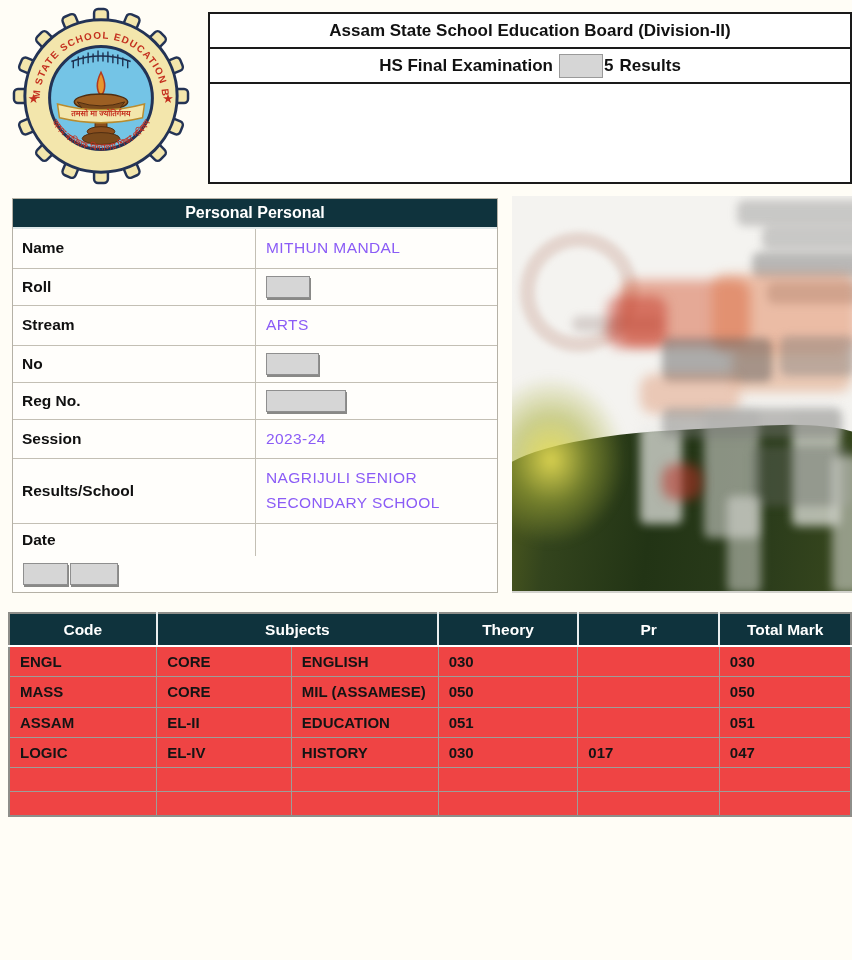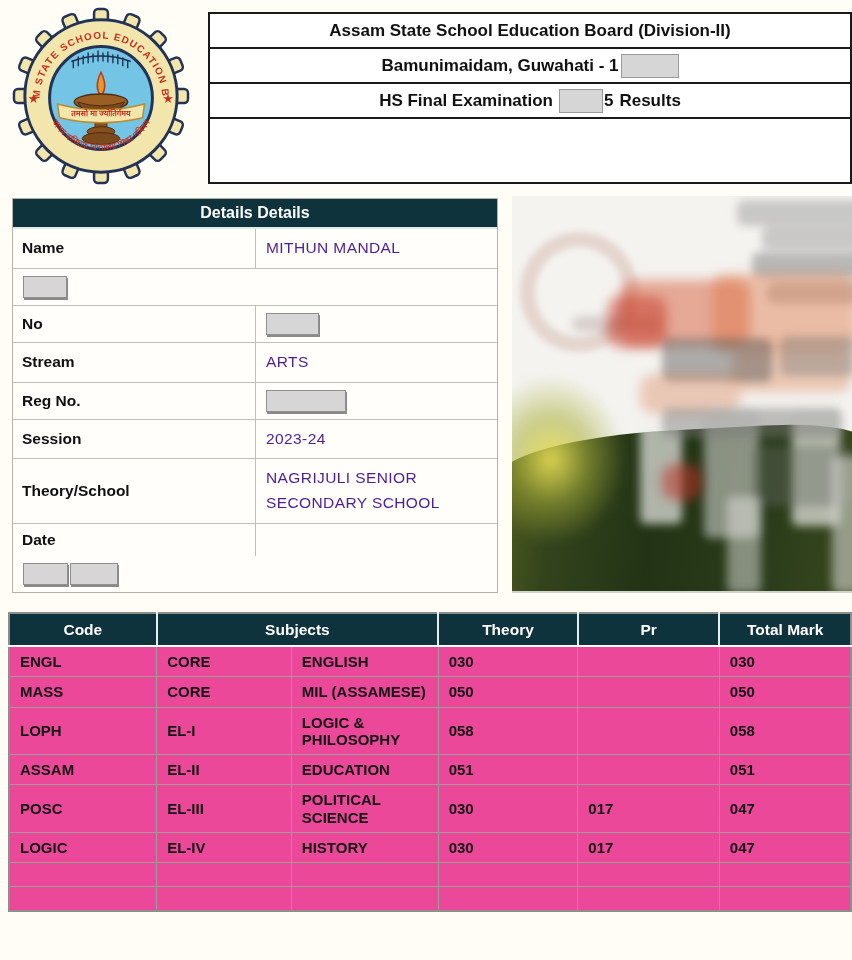--- a/index.html
+++ b/index.html
@@ -22,42 +22,42 @@
   .personal { position:absolute; left:12px; top:198px; width:486px;
               border:1px solid #b5b1a6; background:#fffefb; }
   .personal-title { height:30px; background:#0f333d; color:#fff; font-weight:bold; font-size:16px;
                     display:flex; align-items:center; justify-content:center;
                     border-bottom:2px solid #dfe9ea; }
   .prow { display:flex; border-bottom:1px solid #c3bfb4; min-height:36px; }
   .prow:last-child { border-bottom:none;flex-direction:column; }
   .plabel { width:243px; border-right:1px solid #c3bfb4; font-weight:bold; font-size:15.5px;
             color:#101010; display:flex; align-items:center; padding:7px 8px 7px 9px; }
   .pvalue { flex:1; display:flex; align-items:center; padding:7px 6px 7px 10px;
-            font-size:15.5px; color:#4c1d95; letter-spacing:.4px; gap:2px; flex-wrap:wrap; }
+            font-size:15.5px; color:#8b5cf6; letter-spacing:.4px; gap:2px; flex-wrap:wrap; }
   .pvalue .pval-text { max-width:212px; line-height:1.6; }
 
   
   .photo { position:absolute; left:512px; top:196px; width:340px; height:397px;
            background:#f4f3f0; overflow:hidden; border-bottom:2px solid #d2d2cd; }
   .photo div { position:absolute; }
   .stamp { left:8px; top:36px; width:118px; height:120px; border-radius:50%;
            border:15px solid rgba(202,165,152,.38); filter:blur(3px); }
   .sm { background:rgba(110,110,110,.32); filter:blur(4px); border-radius:8px; }
   .ob { filter:blur(6px); border-radius:14px; }
   .land { left:-12px; right:-12px; bottom:-14px; height:175px;
           background:linear-gradient(100deg,#55601f 0%,#33441d 16%,#223415 42%,#2b3c1b 72%,#3a4a1e 100%);
           border-radius:48% 26% 0 0 / 22% 10% 0 0; transform:rotate(-3deg); }
   .glow { left:-36px; bottom:46px; width:150px; height:170px;
           background:radial-gradient(closest-side, rgba(228,219,84,.95), rgba(168,175,58,.55), transparent);
           filter:blur(5px); }
   .wc { background:rgba(236,236,234,.7); filter:blur(5px); border-radius:6px; }
 
   
   .marks { position:absolute; left:8px; top:612px; width:844px; border-collapse:collapse;
-           background:#ec4899; }
+           background:#ef4444; }
   .marks th { background:#0f333d; color:#fff; font-size:15.5px; font-weight:bold; height:33px;
               border-right:2px solid #e9edee; border-bottom:2px solid #fff; }
   .marks th:last-child { border-right:none; }
   .marks td { border:1px solid #9d9d99; font-weight:bold; font-size:15px; color:#141414;
               padding:6px 6px 6px 10px; line-height:1.15; vertical-align:middle; }
   .marks { border:2px solid #8e8e8a; }
   .marks .empty-row td { height:24px; padding:3px; }
 </style>
 </head>
 <body>
@@ -115,71 +115,68 @@
         <textPath href="#arcBot" startOffset="50%" text-anchor="middle">অসম ৰাজ্যিক বিদ্যালয় শিক্ষা পৰিষদ</textPath>
       </text>
     </svg>
   </div>
 
   <div class="header-box">
     <div class="hrow">
       <span>Assam State School Education Board (Division-II)</span>
     </div>
     <div class="hrow">
-      <span>Bamunimaidam, Guwahati - 1</span>
-        <span class="redact hdr" style="width:58px; margin-left:-4px;"></span>
-    </div>
-    <div class="hrow">
       <span>HS Final Examination</span>
         <span class="redact hdr" style="width:44px;"></span>
         <span style="margin-left:-5px;">5</span>
       <span>Results</span>
     </div>
   </div>
 
   <div class="personal">
-    <div class="personal-title">Details Details</div>
+    <div class="personal-title">Personal Personal</div>
     <div>
         <div class="prow">
     <div class="plabel">Name</div>
     <div class="pvalue">
             <span class="pval-text">MITHUN MANDAL</span>
           </div>
   </div>
         <div class="prow">
+    <div class="plabel">Roll</div>
     <div class="pvalue">
             <span class="redact" style="width: 44px;"></span>
           </div>
   </div>
         <div class="prow">
+    <div class="plabel">Stream</div>
+    <div class="pvalue">
+            <span class="pval-text">ARTS</span>
+          </div>
+  </div>
+        <div class="prow">
     <div class="plabel">No</div>
     <div class="pvalue">
             <span class="redact" style="width: 53px;"></span>
           </div>
   </div>
         <div class="prow">
-    <div class="plabel">Stream</div>
-    <div class="pvalue">
-            <span class="pval-text">ARTS</span>
-          </div>
-  </div>
-        <div class="prow">
     <div class="plabel">Reg No.</div>
     <div class="pvalue">
             <span class="redact" style="width: 80px;"></span>
           </div>
   </div>
         <div class="prow">
     <div class="plabel">Session</div>
     <div class="pvalue">
             <span class="pval-text">2023-24</span>
           </div>
   </div>
         <div class="prow">
-    <div class="plabel">Theory/School</div>
+    <div class="plabel">Results/School</div>
     <div class="pvalue">
             <span class="pval-text">NAGRIJULI SENIOR SECONDARY SCHOOL</span>
           </div>
   </div>
         <div class="prow">
     <div class="plabel">Date</div>
     <div class="pvalue">
             <span class="redact" style="width: 45px;"></span>
             <span class="redact" style="width: 48px;"></span>
           </div>
@@ -242,42 +239,26 @@
   </tr>
         <tr>
     <td>MASS</td>
     <td>CORE</td>
     <td>MIL (ASSAMESE)</td>
     <td>050</td>
     <td></td>
     <td>050</td>
   </tr>
         <tr>
-    <td>LOPH</td>
-    <td>EL-I</td>
-    <td>LOGIC &amp; PHILOSOPHY</td>
-    <td>058</td>
-    <td></td>
-    <td>058</td>
-  </tr>
-        <tr>
     <td>ASSAM</td>
     <td>EL-II</td>
     <td>EDUCATION</td>
     <td>051</td>
     <td></td>
     <td>051</td>
-  </tr>
-        <tr>
-    <td>POSC</td>
-    <td>EL-III</td>
-    <td>POLITICAL SCIENCE</td>
-    <td>030</td>
-    <td>017</td>
-    <td>047</td>
   </tr>
         <tr>
     <td>LOGIC</td>
     <td>EL-IV</td>
     <td>HISTORY</td>
     <td>030</td>
     <td>017</td>
     <td>047</td>
   </tr>
         <tr class="empty-row">

